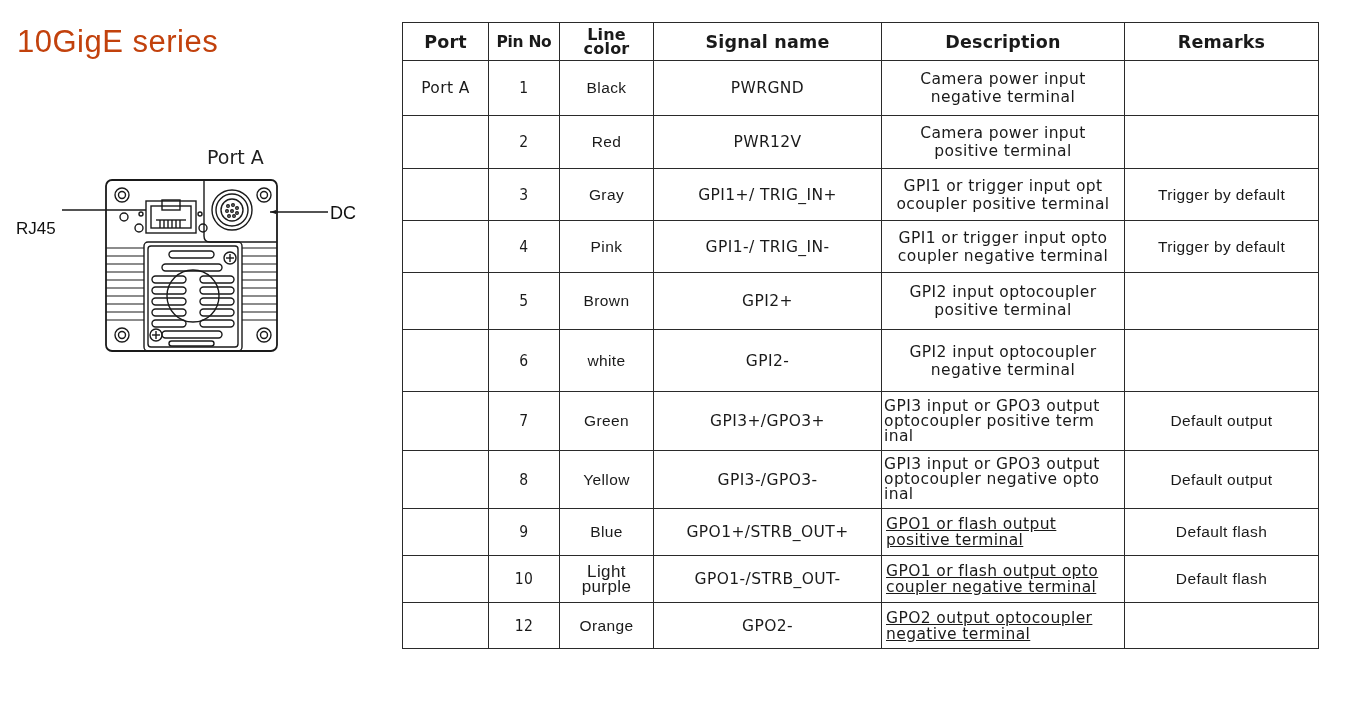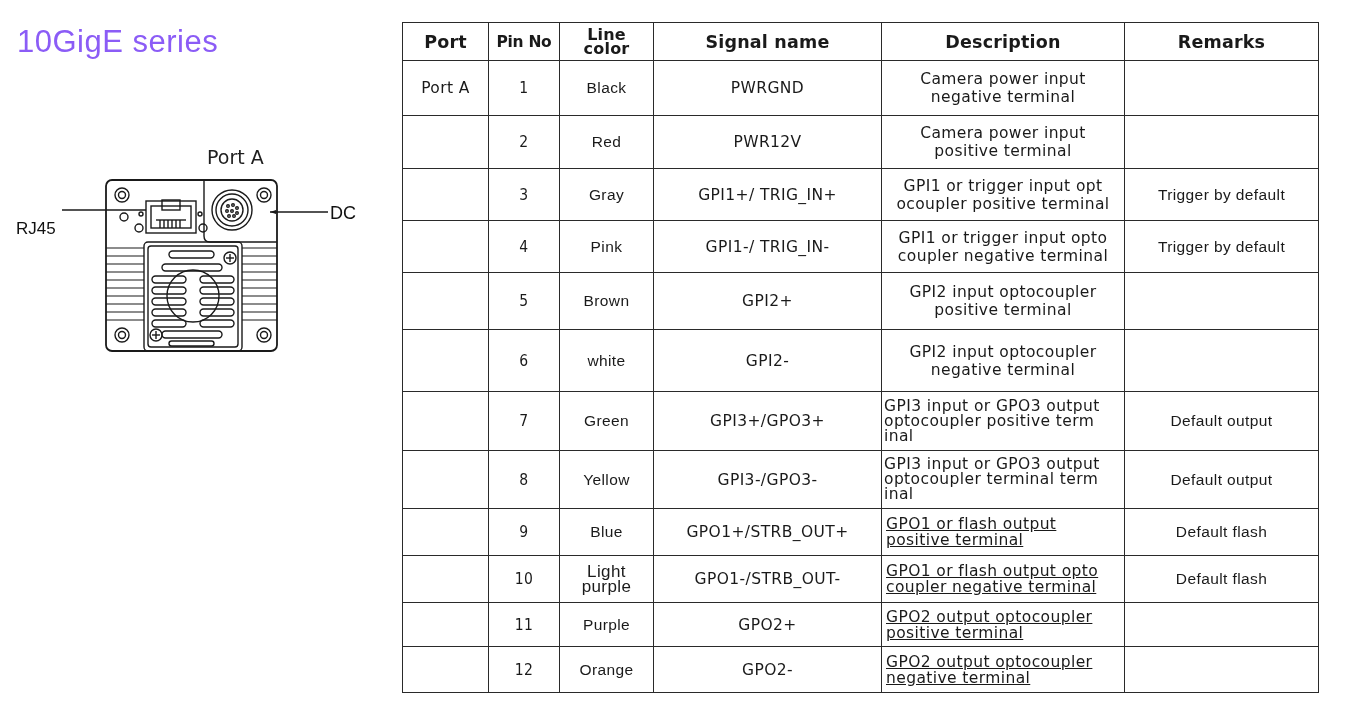--- a/index.html
+++ b/index.html
@@ -15,21 +15,21 @@
       font-family: "DejaVu Sans", sans-serif;
       color: #1a1a1a;
     }
     .series-title {
       position: absolute;
       left: 17px;
       top: 24px;
       font-family: "Liberation Sans", sans-serif;
       font-size: 31px;
       letter-spacing: 0.5px;
-      color: #8b5cf6;
+      color: #c2410c;
     }
     .port-label {
       position: absolute;
       left: 207px;
       top: 146px;
       font-family: "DejaVu Sans", sans-serif;
       font-size: 19px;
       color: #1e1e1e;
     }
     .callout-rj45 {
@@ -310,21 +310,21 @@
         </td>
         <td class="c-remark">Default output</td>
       </tr>
       <tr style="height: 58px;">
         <td class="c-port"></td>
         <td class="c-pin">8</td>
         <td class="c-color">Yellow</td>
         <td class="c-signal">GPI3-/GPO3-</td>
         <td class="c-desc tight">
           <span class="desc-line">GPI3 input or GPO3 output</span>
-          <span class="desc-line">optocoupler terminal term</span>
+          <span class="desc-line">optocoupler negative opto</span>
           <span class="desc-line">inal</span>
         </td>
         <td class="c-remark">Default output</td>
       </tr>
       <tr style="height: 47px;">
         <td class="c-port"></td>
         <td class="c-pin">9</td>
         <td class="c-color">Blue</td>
         <td class="c-signal">GPO1+/STRB_OUT+</td>
         <td class="c-desc left">
@@ -340,31 +340,20 @@
           <span class="desc-line">Light</span>
           <span class="desc-line">purple</span>
         </td>
         <td class="c-signal">GPO1-/STRB_OUT-</td>
         <td class="c-desc left">
           <span class="desc-line">GPO1 or flash output opto</span>
           <span class="desc-line">coupler negative terminal</span>
         </td>
         <td class="c-remark">Default flash</td>
       </tr>
-      <tr style="height: 44px;">
-        <td class="c-port"></td>
-        <td class="c-pin">11</td>
-        <td class="c-color">Purple</td>
-        <td class="c-signal">GPO2+</td>
-        <td class="c-desc left">
-          <span class="desc-line">GPO2 output optocoupler</span>
-          <span class="desc-line">positive terminal</span>
-        </td>
-        <td class="c-remark"></td>
-      </tr>
       <tr style="height: 46px;">
         <td class="c-port"></td>
         <td class="c-pin">12</td>
         <td class="c-color">Orange</td>
         <td class="c-signal">GPO2-</td>
         <td class="c-desc left">
           <span class="desc-line">GPO2 output optocoupler</span>
           <span class="desc-line">negative terminal</span>
         </td>
         <td class="c-remark"></td>

